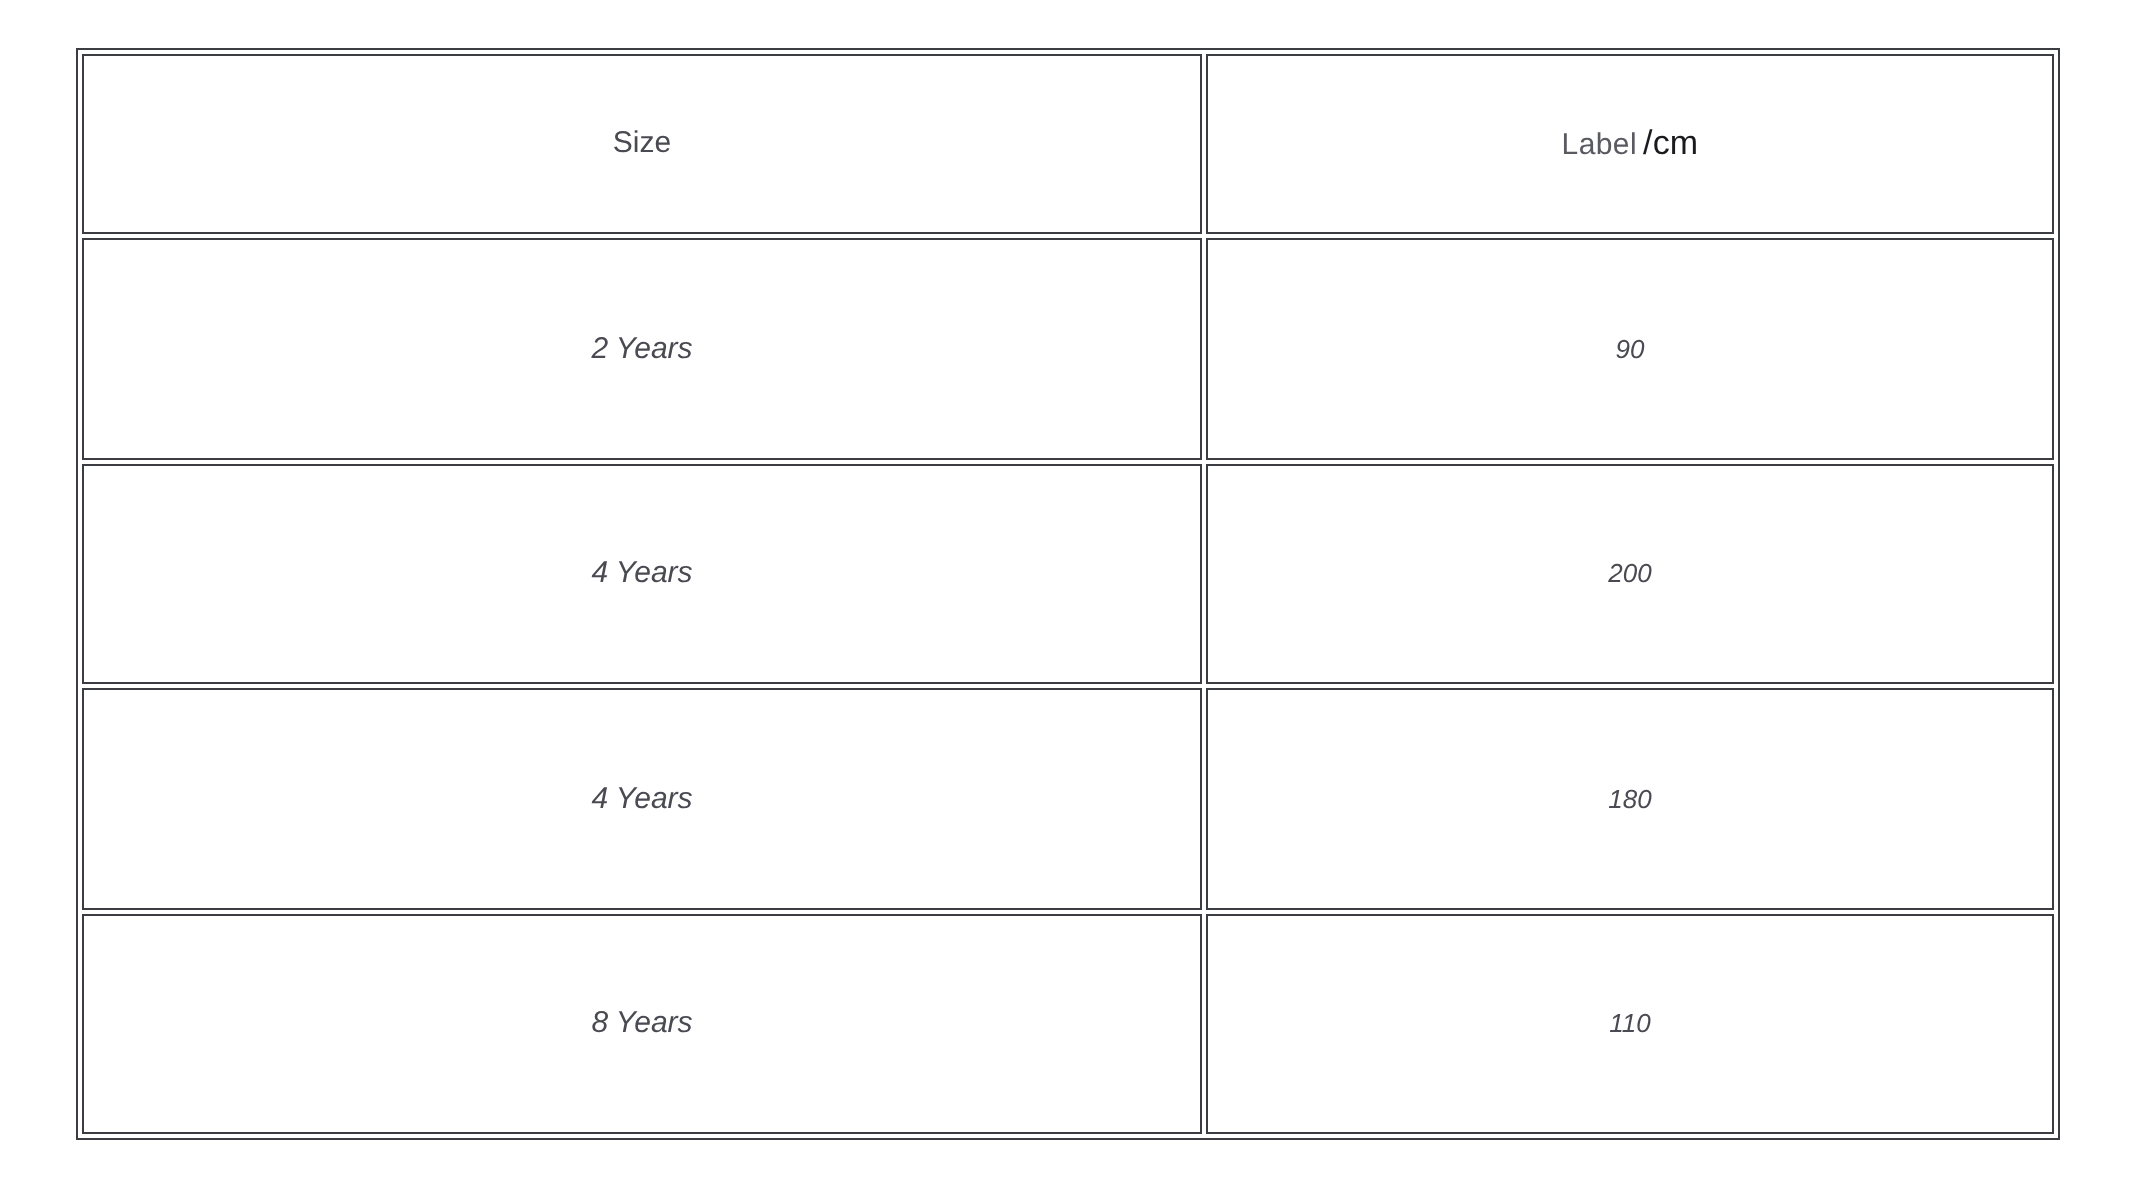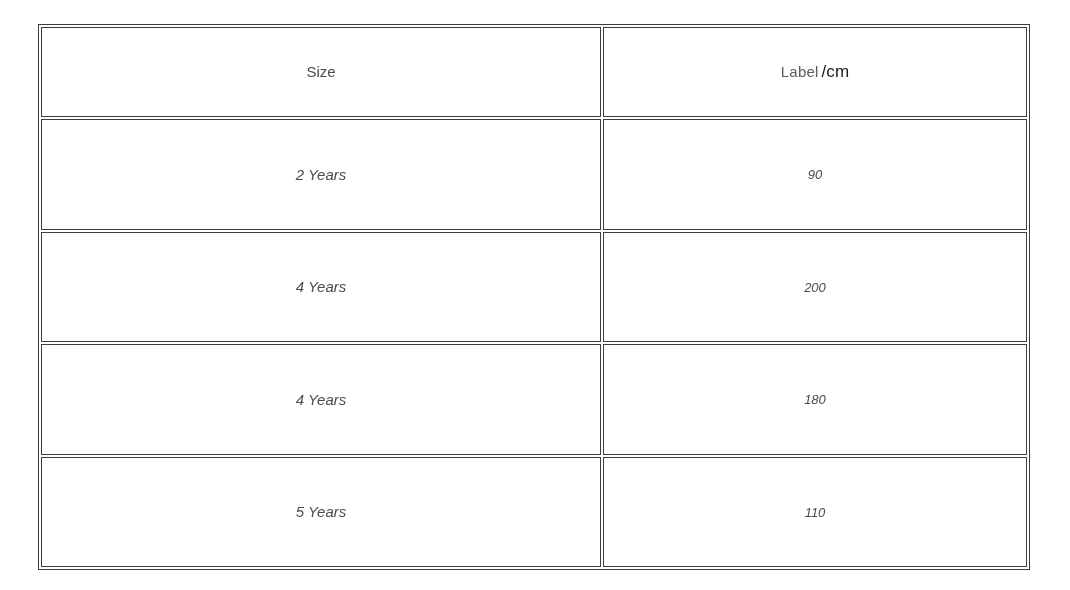--- a/index.html
+++ b/index.html
@@ -127,21 +127,21 @@
       <tr class="data-row">
         <td>
           <span class="cell-text">4 Years</span>
         </td>
         <td>
           <span class="cell-value">180</span>
         </td>
       </tr>
       <tr class="data-row">
         <td>
-          <span class="cell-text">5 Years</span>
+          <span class="cell-text">8 Years</span>
         </td>
         <td>
           <span class="cell-value">110</span>
         </td>
       </tr>
     </tbody>
   </table>
 </div>
 
 </body></html>

